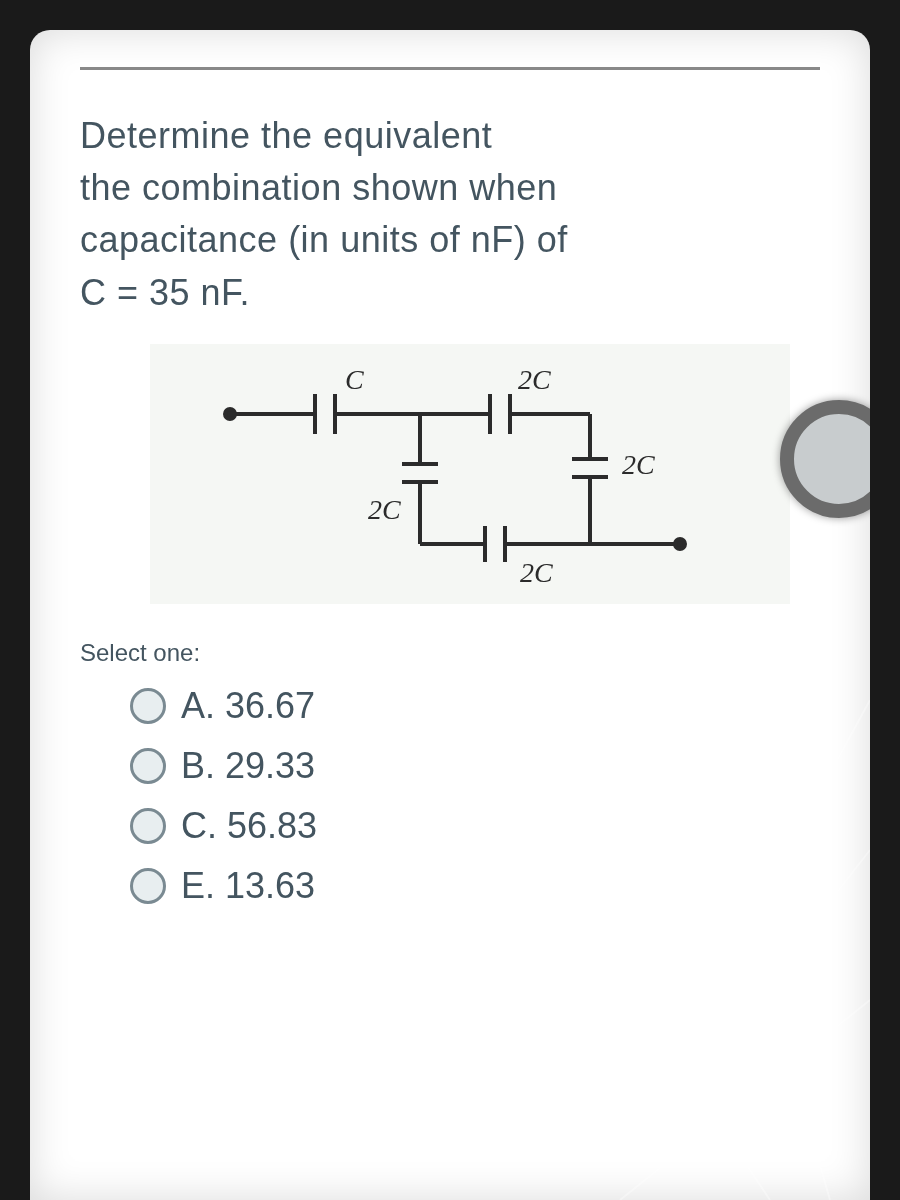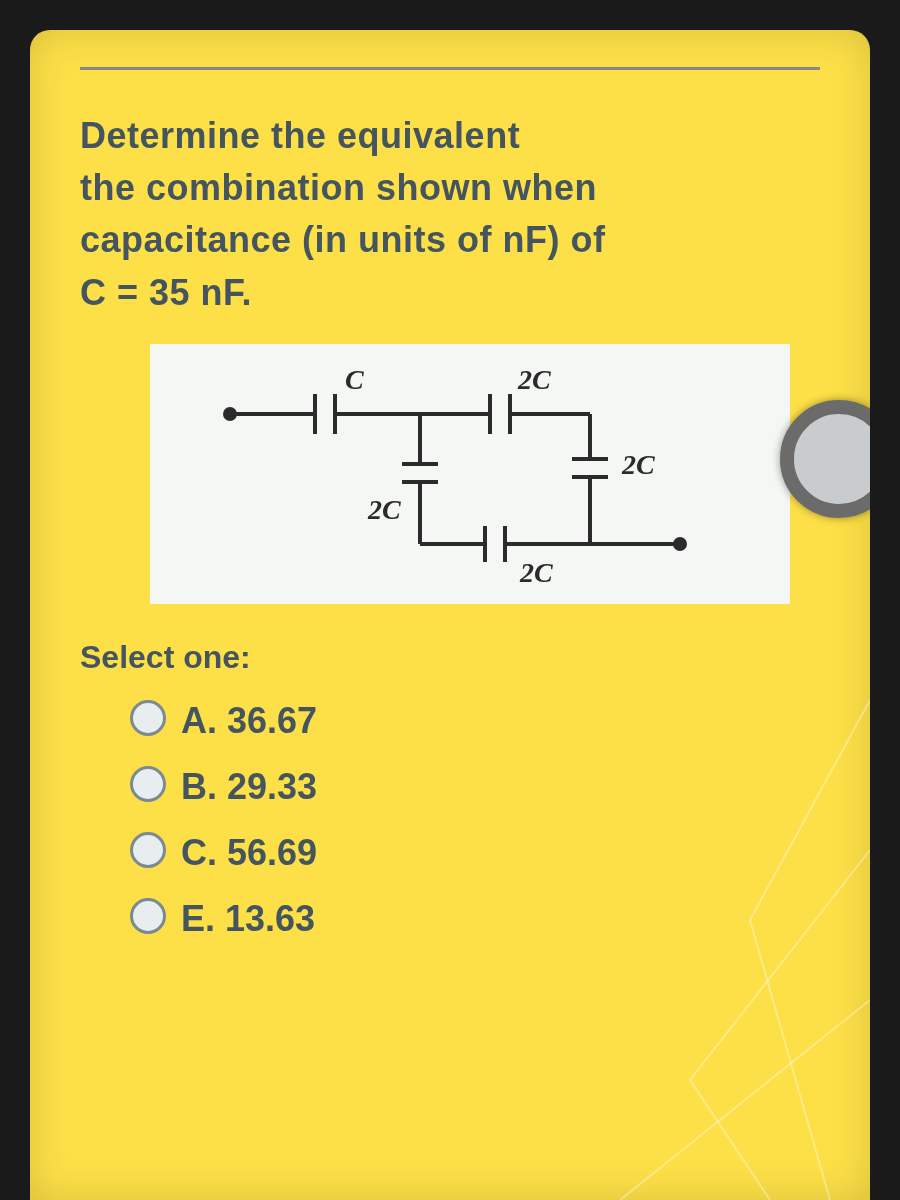--- a/index.html
+++ b/index.html
@@ -11,25 +11,24 @@
     height: 1200px;
     overflow: hidden;
     position: relative;
   }
   .phone-frame {
     position: absolute;
     top: 30px;
     left: 30px;
     right: 30px;
     bottom: 0;
-    background: #fde047;
+    background: #ffffff;
     border-radius: 20px 20px 0 0;
     box-shadow: inset 0 0 40px rgba(0,0,0,0.15);
     overflow: hidden;
-    font-weight: bold;
   }
   .top-bar {
     height: 12px;
     margin: 25px 50px 0 50px;
     border-bottom: 3px solid #888;
   }
   .question-card {
     margin: 40px 30px 0 50px;
     color: #3a4a52;
   }
@@ -43,31 +42,31 @@
     background: #f5f7f4;
     margin: 25px 50px 25px 70px;
     height: 260px;
     position: relative;
   }
   .diagram-box svg {
     width: 100%;
     height: 100%;
   }
   .select-label {
-    font-size: 32px;
+    font-size: 24px;
     color: #445560;
     margin: 35px 0 15px 0;
   }
   .options {
     margin-left: 50px;
   }
   .option-row {
     display: flex;
-    align-items: flex-start;
-    margin: 24px 0;
+    align-items: center;
+    margin: 18px 0;
   }
   .radio {
     width: 30px;
     height: 30px;
     border: 3px solid #7a8a92;
     border-radius: 50%;
     margin-right: 15px;
     background: #e8eef0;
   }
   .option-text {
@@ -165,21 +164,21 @@
       </div>
       <div class="option-row">
         <span class="radio"></span>
         <span class="option-text">
           <span>B</span>. <span>29.33</span>
         </span>
       </div>
       <div class="option-row">
         <span class="radio"></span>
         <span class="option-text">
-          <span>C</span>. <span>56.69</span>
+          <span>C</span>. <span>56.83</span>
         </span>
       </div>
       <div class="option-row">
         <span class="radio"></span>
         <span class="option-text">
           <span>E</span>. <span>13.63</span>
         </span>
       </div>
     </div>
 

